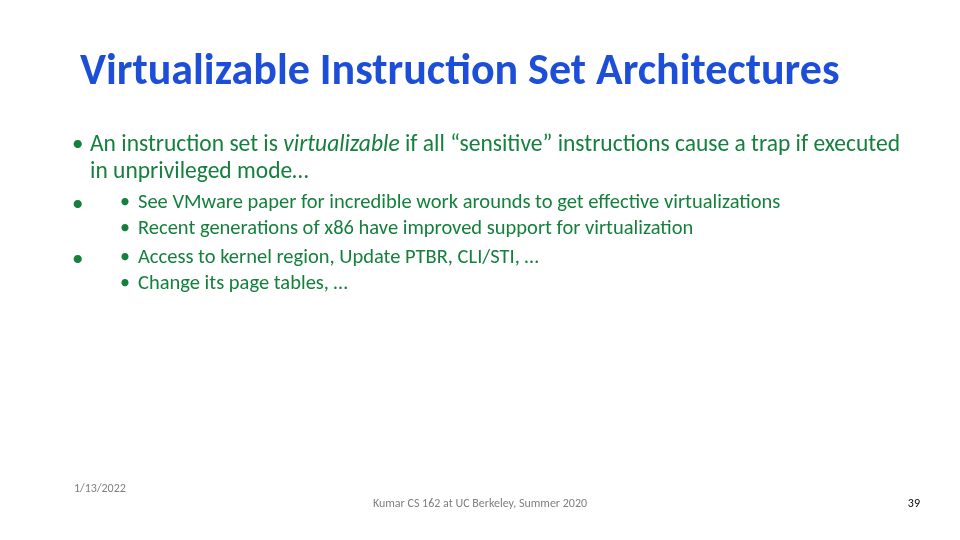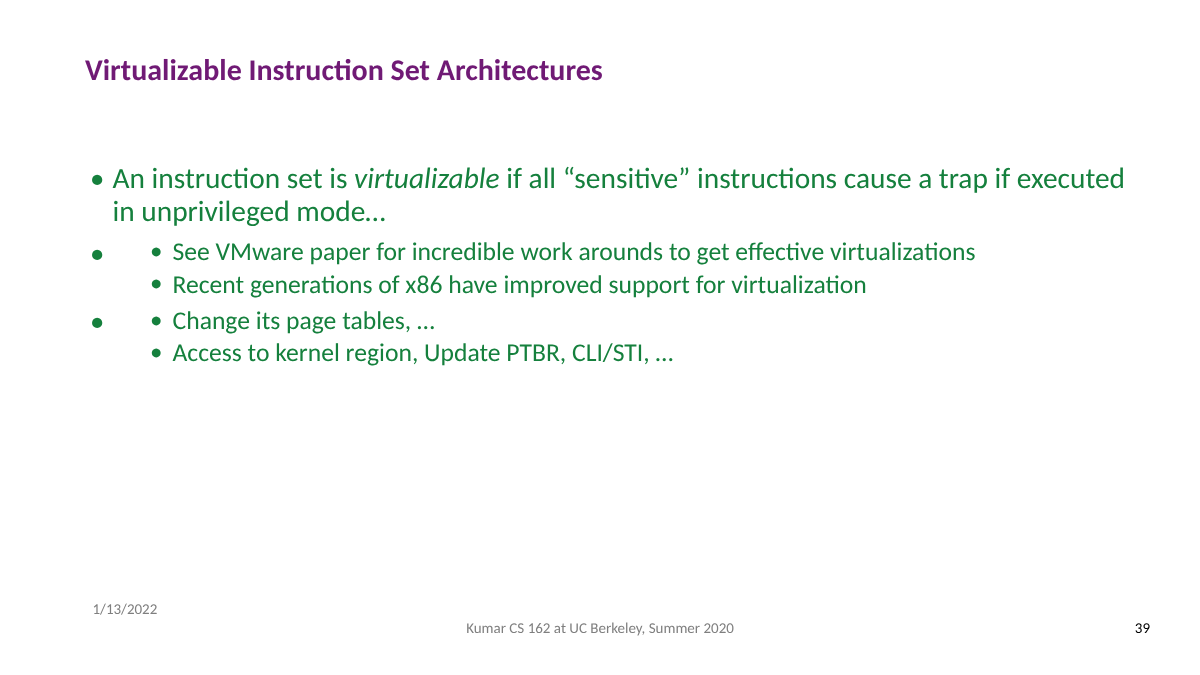--- a/index.html
+++ b/index.html
@@ -13,25 +13,25 @@
     overflow: hidden;
   }
   .slide {
     position: relative;
     width: 960px;
     height: 540px;
     box-sizing: border-box;
   }
   .title {
     position: absolute;
-    left: 68px;
+    left: 80px;
     top: 42px;
-    font-size: 24px;
+    font-size: 44px;
     font-weight: 700;
-    color: #701a75;
+    color: #1d4ed8;
     letter-spacing: 0px;
   }
   .body {
     position: absolute;
     left: 68px;
     top: 130px;
     width: 835px;
     font-size: 23.5px;
     line-height: 1.15;
     color: #15803d;
@@ -111,22 +111,22 @@
         <span>An instruction set is </span><span class="italic">virtualizable</span><span> if all “sensitive” instructions cause a trap if executed in unprivileged mode…</span>
       </li>
       <li>
         <ul class="lvl2">
           <li>See VMware paper for incredible work arounds to get effective virtualizations</li>
           <li>Recent generations of x86 have improved support for virtualization</li>
         </ul>
       </li>
       <li>
         <ul class="lvl2">
+          <li>Access to kernel region, Update PTBR, CLI/STI, …</li>
           <li>Change its page tables, …</li>
-          <li>Access to kernel region, Update PTBR, CLI/STI, …</li>
         </ul>
       </li>
     </ul>
   </div>
 
   <div class="footer">
     <div class="footer-left">1/13/2022</div>
     <div class="footer-center">Kumar CS 162 at UC Berkeley, Summer 2020</div>
     <div class="footer-right">39</div>
   </div>

